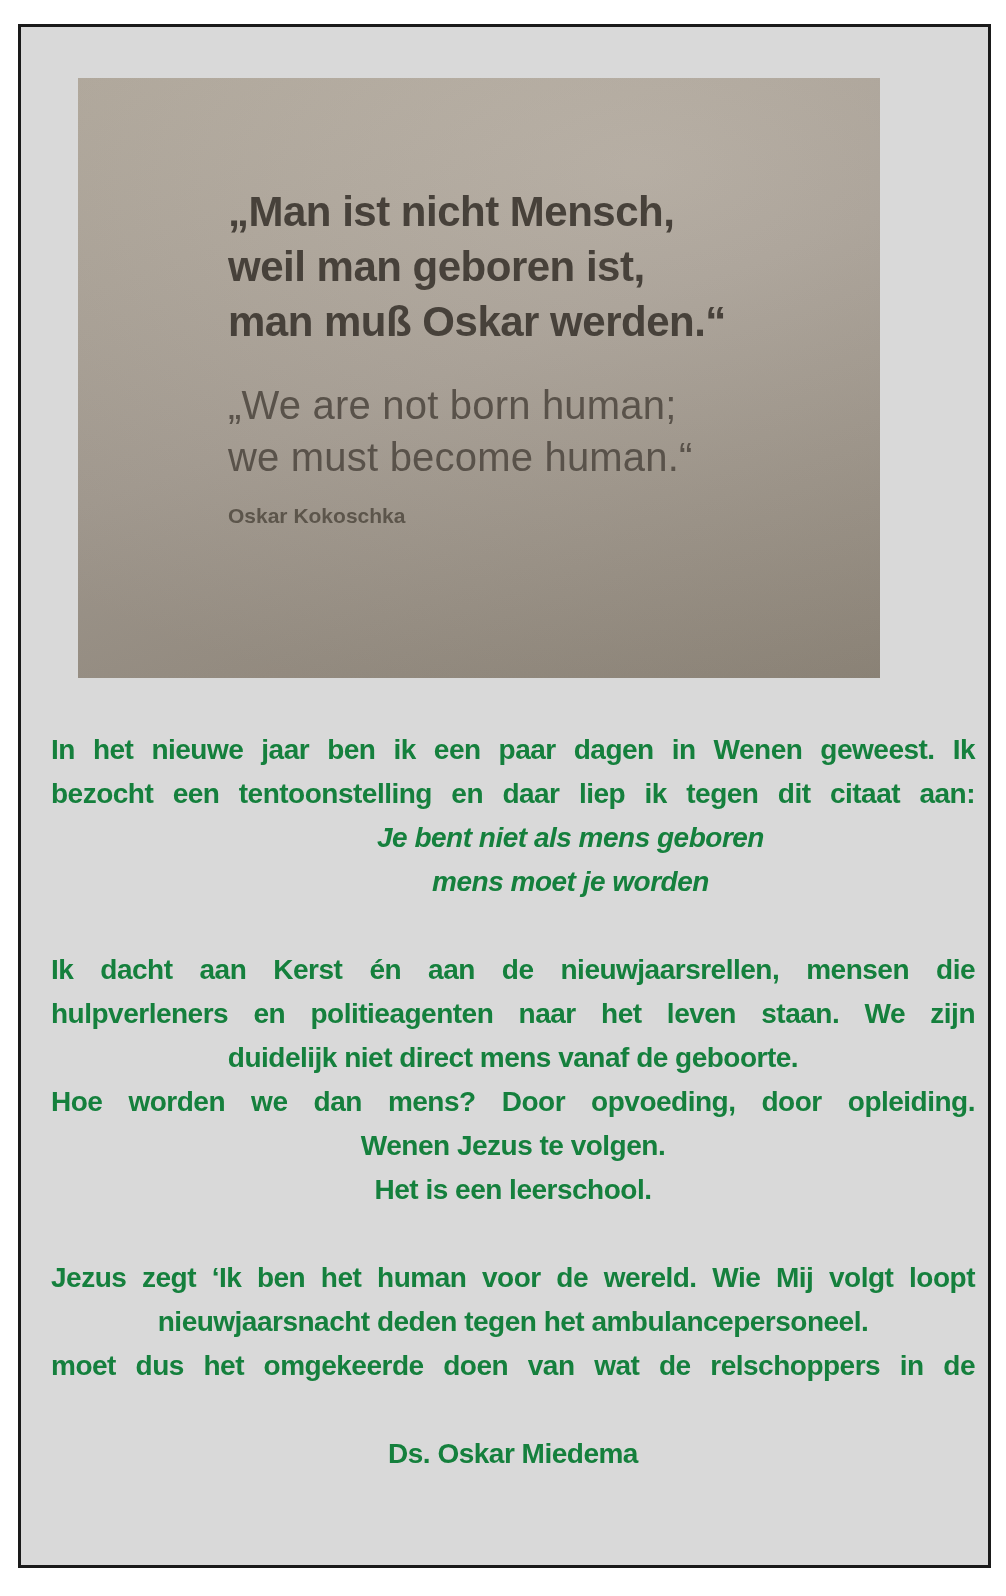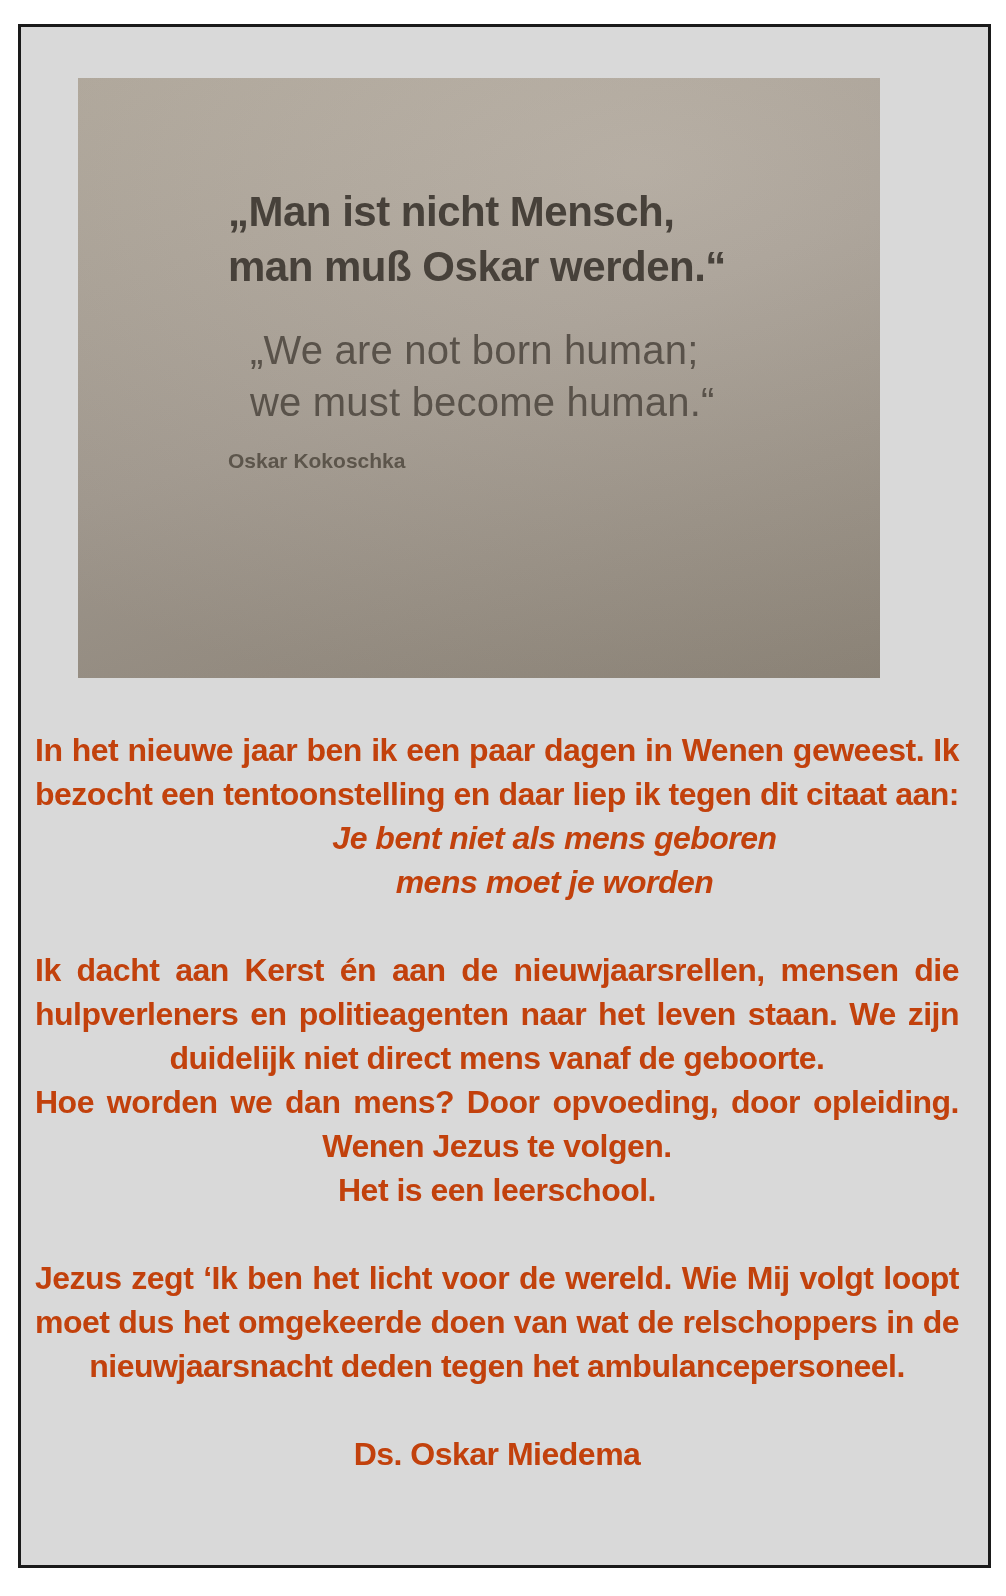--- a/index.html
+++ b/index.html
@@ -30,57 +30,58 @@
       radial-gradient(120% 90% at 70% 15%, rgba(255,255,255,0.10), rgba(0,0,0,0.08)),
       linear-gradient(160deg, #b6ada0 0%, #aaa196 48%, #958c7f 100%);
     overflow: hidden;
   }
   .photo-text { padding: 106px 0 0 150px; }
   .g-line {
     font-size: 42px; line-height: 55px;
     font-weight: bold; letter-spacing: -0.5px;
     color: #47413a;
   }
-  .english-block { margin-top: 30px; margin-left: 22px; }
+  .english-block { margin-top: 30px; }
   .e-line {
     font-size: 40px; line-height: 52px;
     font-weight: 400; letter-spacing: 0.2px;
     color: #59524a;
   }
   .attribution {
     margin-top: 20px;
     font-size: 21px; line-height: 26px;
     font-weight: 600; color: #5c554b;
   }
 
   
   .letter {
     position: absolute;
-    left: 14px; top: 701px;
+    left: 30px; top: 701px;
     width: 924px;
-    font-size: 32px; line-height: 44px;
+    font-size: 28px; line-height: 44px;
     font-weight: bold; letter-spacing: -0.5px;
-    color: #c2410c;
+    color: #15803d;
   }
   .line { min-height: 44px; }
   .fill  { text-align: justify; text-align-last: justify; }
   .plain { text-align: center; }
   .quote { font-style: italic; padding-left: 115px; text-align: center; }
   .blank { text-align: left; }
 </style>
 </head>
 <body>
 
 <div class="page">
   <div class="frame">
 
     <div class="photo">
       <div class="photo-text">
         <div>
             <div class="g-line">„Man ist nicht Mensch,</div>
+            <div class="g-line">weil man geboren ist,</div>
             <div class="g-line">man muß Oskar werden.“</div>
           </div>
         <div class="english-block">
             <div class="e-line">„We are not born human;</div>
             <div class="e-line">we must become human.“</div>
           </div>
         <div class="attribution">Oskar Kokoschka</div>
       </div>
     </div>
 
@@ -90,21 +91,21 @@
         <div class="line quote">Je bent niet als mens geboren</div>
         <div class="line quote">mens moet je worden</div>
         <div class="line blank">&nbsp;</div>
         <div class="line fill">Ik dacht aan Kerst én aan de nieuwjaarsrellen, mensen die</div>
         <div class="line fill">hulpverleners en politieagenten naar het leven staan. We zijn</div>
         <div class="line plain">duidelijk niet direct mens vanaf de geboorte.</div>
         <div class="line fill">Hoe worden we dan mens? Door opvoeding, door opleiding.</div>
         <div class="line plain">Wenen Jezus te volgen.</div>
         <div class="line plain">Het is een leerschool.</div>
         <div class="line blank">&nbsp;</div>
-        <div class="line fill">Jezus zegt ‘Ik ben het licht voor de wereld. Wie Mij volgt loopt</div>
+        <div class="line fill">Jezus zegt ‘Ik ben het human voor de wereld. Wie Mij volgt loopt</div>
+        <div class="line plain">nieuwjaarsnacht deden tegen het ambulancepersoneel.</div>
         <div class="line fill">moet dus het omgekeerde doen van wat de relschoppers in de</div>
-        <div class="line plain">nieuwjaarsnacht deden tegen het ambulancepersoneel.</div>
         <div class="line blank">&nbsp;</div>
         <div class="line plain">Ds. Oskar Miedema</div>
       </div>
 
   </div>
 </div>
 
 </body></html>

